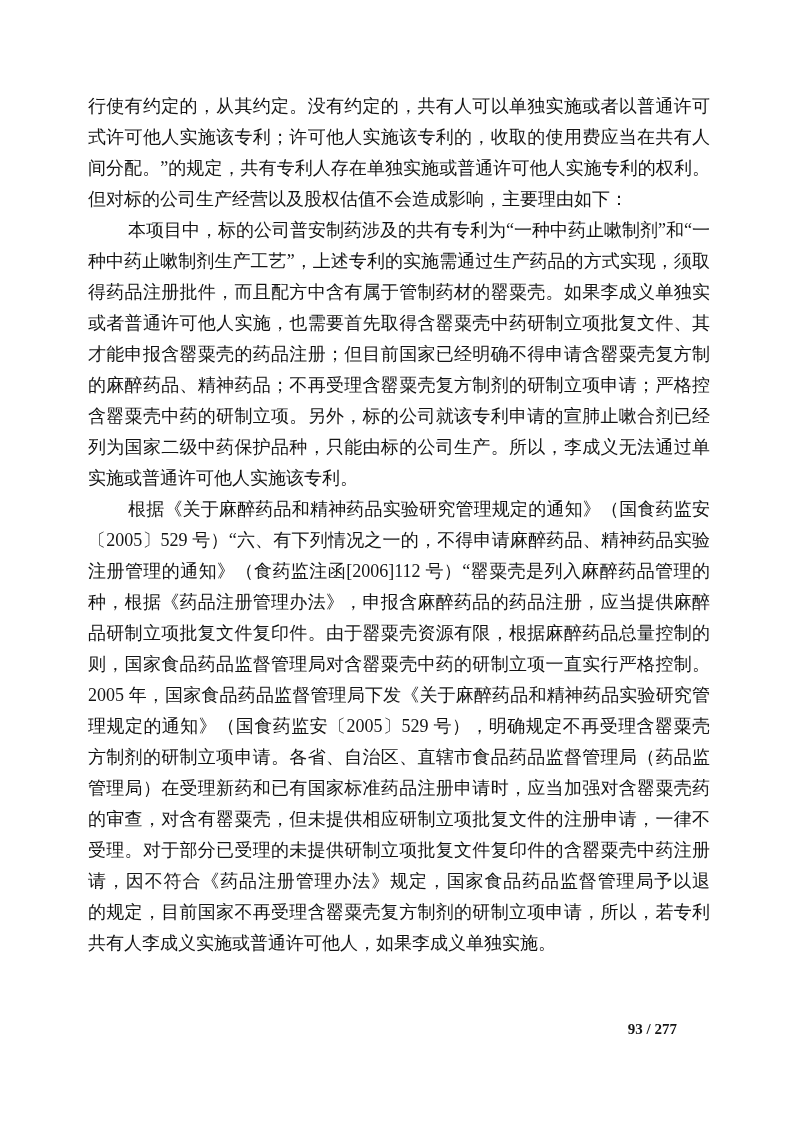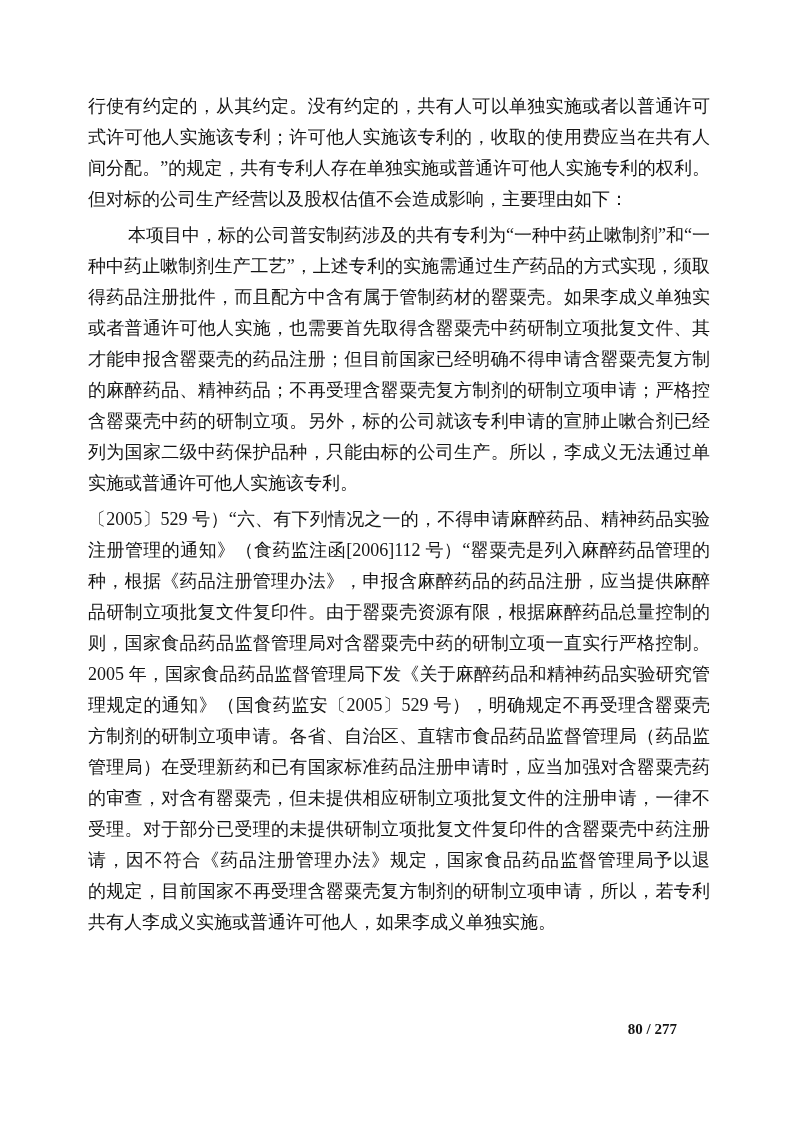--- a/index.html
+++ b/index.html
@@ -16,21 +16,21 @@
     font-family: "Liberation Serif", "DejaVu Serif", serif;
     overflow: hidden;
   }
   .content {
     position: absolute;
     left: 88px;
     top: 91px;
     width: 622px;
   }
   .para { margin: 0; padding: 0; }
-  .para + .para { margin-top: 5px; }
+  .para + .para { }
   .line {
     font-size: 18px;
     line-height: 31px;
     height: 31px;
     overflow: hidden;
     text-align: justify;
     text-align-last: justify;
     text-justify: inter-character;
     white-space: normal;
   }
@@ -70,32 +70,33 @@
       <div class="line">得药品注册批件，而且配方中含有属于管制药材的罂粟壳。如果李成义单独实施</div>
       <div class="line">或者普通许可他人实施，也需要首先取得含罂粟壳中药研制立项批复文件、其次</div>
       <div class="line">才能申报含罂粟壳的药品注册；但目前国家已经明确不得申请含罂粟壳复方制剂</div>
       <div class="line">的麻醉药品、精神药品；不再受理含罂粟壳复方制剂的研制立项申请；严格控制</div>
       <div class="line">含罂粟壳中药的研制立项。另外，标的公司就该专利申请的宣肺止嗽合剂已经被</div>
       <div class="line">列为国家二级中药保护品种，只能由标的公司生产。所以，李成义无法通过单独</div>
       <div class="line short">实施或普通许可他人实施该专利。</div>
     </div>
 
     <div class="para">
+      <div class="line indent">根据《关于麻醉药品和精神药品实验研究管理规定的通知》（国食药监安</div>
       <div class="line">〔2005〕529 号）“六、有下列情况之一的，不得申请麻醉药品、精神药品实验</div>
       <div class="line">注册管理的通知》（食药监注函[2006]112 号）“罂粟壳是列入麻醉药品管理的品</div>
       <div class="line">种，根据《药品注册管理办法》，申报含麻醉药品的药品注册，应当提供麻醉药</div>
       <div class="line">品研制立项批复文件复印件。由于罂粟壳资源有限，根据麻醉药品总量控制的原</div>
       <div class="line">则，国家食品药品监督管理局对含罂粟壳中药的研制立项一直实行严格控制。</div>
       <div class="line">2005 年，国家食品药品监督管理局下发《关于麻醉药品和精神药品实验研究管</div>
       <div class="line">理规定的通知》（国食药监安〔2005〕529 号），明确规定不再受理含罂粟壳复</div>
       <div class="line">方制剂的研制立项申请。各省、自治区、直辖市食品药品监督管理局（药品监督</div>
       <div class="line">管理局）在受理新药和已有国家标准药品注册申请时，应当加强对含罂粟壳药品</div>
       <div class="line">的审查，对含有罂粟壳，但未提供相应研制立项批复文件的注册申请，一律不得</div>
       <div class="line">受理。对于部分已受理的未提供研制立项批复文件复印件的含罂粟壳中药注册申</div>
       <div class="line">请，因不符合《药品注册管理办法》规定，国家食品药品监督管理局予以退审。”</div>
       <div class="line">的规定，目前国家不再受理含罂粟壳复方制剂的研制立项申请，所以，若专利权</div>
       <div class="line short">共有人李成义实施或普通许可他人，如果李成义单独实施。</div>
     </div>
 
   </div>
 
-  <div class="footer">80 / 277</div>
+  <div class="footer">93 / 277</div>
 </div>
 
 </body></html>

